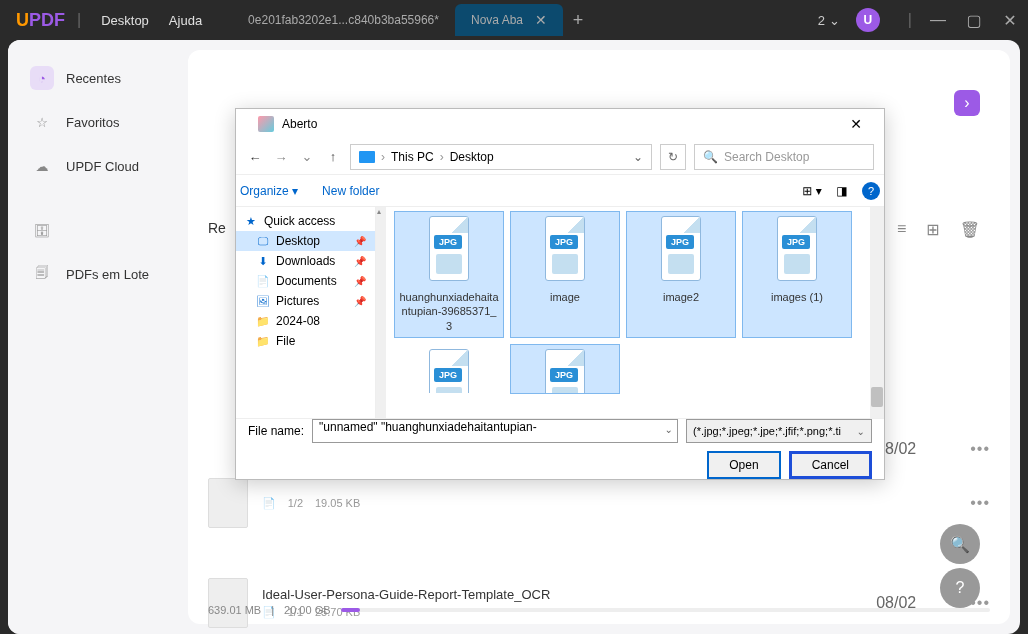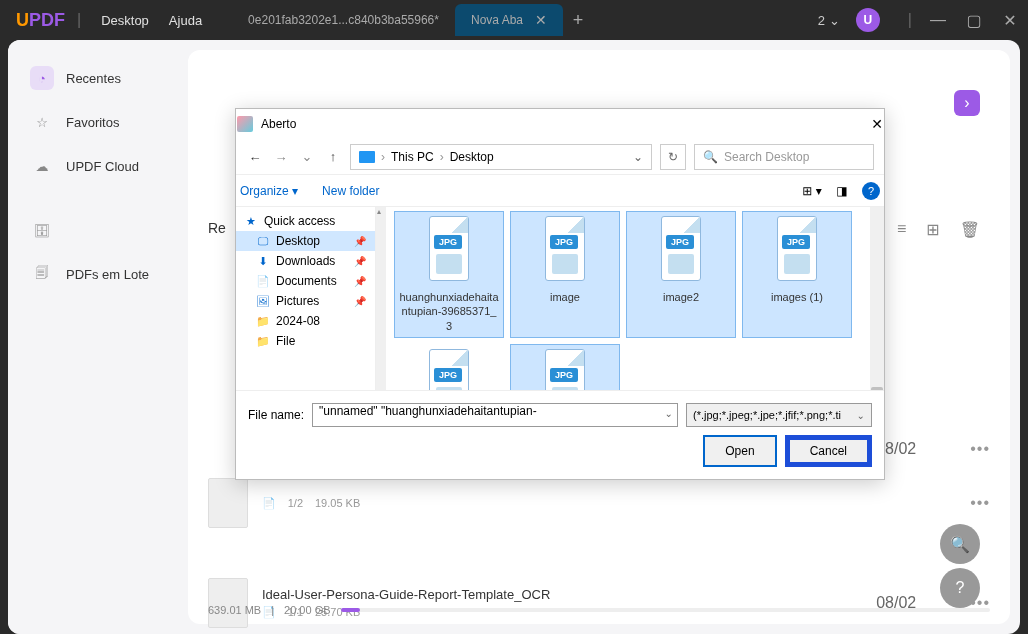--- a/index.html
+++ b/index.html
@@ -51,21 +51,21 @@
     .storage { position: absolute; bottom: 8px; left: 20px; right: 20px; display: flex; align-items: center; gap: 10px; font-size: 11px; color: #888; }
     .storage-bar { flex: 1; height: 4px; background: #eee; border-radius: 2px; position: relative; }
     .storage-fill { position: absolute; left: 0; top: 0; bottom: 0; width: 3%; background: #9c5ae6; border-radius: 2px; }
     
     
     .fab { position: absolute; right: 30px; bottom: 60px; width: 40px; height: 40px; border-radius: 50%; background: #999; display: flex; align-items: center; justify-content: center; color: white; cursor: pointer; }
     .fab2 { bottom: 16px; }
     
     
     .dialog { position: absolute; left: 235px; top: 108px; width: 650px; height: 372px; background: white; border: 1px solid #bbb; box-shadow: 0 4px 20px rgba(0,0,0,0.2); display: flex; flex-direction: column; }
-    .dlg-title { height: 30px; display: flex; align-items: center; padding: 0 1px; font-size: 12px; }
+    .dlg-title { height: 30px; display: flex; align-items: center; padding: 0 22px; font-size: 12px; }
     .dlg-title-icon { width: 16px; height: 16px; background: linear-gradient(135deg,#f9a,#6cd); border-radius: 2px; margin-right: 8px; }
     .dlg-close { margin-left: auto; cursor: pointer; font-size: 14px; }
     .dlg-nav { height: 36px; display: flex; align-items: center; padding: 0 10px; gap: 8px; border-bottom: 1px solid #eee; }
     .dlg-nav-btn { color: #888; cursor: pointer; width: 18px; text-align: center; font-size: 13px; }
     .dlg-nav-btn.enabled { color: #333; }
     .dlg-path { display: flex; align-items: center; border: 1px solid #ccc; height: 26px; padding: 0 8px; flex: 1; font-size: 12px; gap: 6px; }
     .dlg-path-icon { width: 16px; height: 12px; background: #2196f3; border-radius: 1px; }
     .dlg-path-sep { color: #999; }
     .dlg-path-chev { margin-left: auto; color: #666; }
     .dlg-refresh { width: 26px; height: 26px; border: 1px solid #ccc; display: flex; align-items: center; justify-content: center; cursor: pointer; color: #666; font-size: 12px; }
@@ -97,28 +97,28 @@
     .file-grid { display: flex; flex-wrap: wrap; gap: 6px; }
     .file-tile { width: 110px; text-align: center; cursor: pointer; padding: 4px; border: 1px solid transparent; }
     .file-tile.selected { background: #cce5ff; border: 1px solid #7fb8ee; }
     .file-tile-icon { width: 70px; height: 70px; margin: 0 auto 4px; position: relative; }
     .jpg-icon { width: 40px; height: 65px; margin: 0 auto; background: white; border: 1px solid #8fb8de; border-radius: 3px; position: relative; }
     .jpg-icon::before { content: ''; position: absolute; top: 0; right: 0; width: 16px; height: 16px; background: linear-gradient(135deg, transparent 48%, #c4dff0 50%); }
     .jpg-label { position: absolute; top: 18px; left: 4px; background: #2a8fd6; color: white; font-size: 9px; font-weight: bold; padding: 2px 5px; border-radius: 2px; }
     .jpg-shape { position: absolute; bottom: 6px; left: 6px; right: 6px; height: 20px; background: #c4dff0; border-radius: 2px; }
     .file-tile-name { font-size: 11px; color: #333; line-height: 1.3; word-break: break-all; }
     
-    .dlg-footer { padding: 12px 12px; display: flex; flex-direction: column; gap: 8px; border-top: 1px solid #eee; }
+    .dlg-footer { padding: 0 12px; display: flex; flex-direction: column; gap: 8px; border-top: 1px solid #eee; }
     .dlg-fn-row { display: flex; align-items: center; gap: 8px; font-size: 12px; }
     .dlg-fn-input { flex: 1; border: 1px solid #999; height: 24px; padding: 0 6px; font-size: 12px; position: relative; }
     .dlg-fn-chev { position: absolute; right: 4px; top: 4px; color: #666; font-size: 10px; }
     .dlg-filter { width: 186px; border: 1px solid #999; background: #f0f0f0; height: 24px; padding: 0 6px; font-size: 11px; display: flex; align-items: center; white-space: nowrap; overflow: hidden; }
     .dlg-filter-chev { margin-left: auto; color: #666; font-size: 10px; }
     .dlg-btn-row { display: flex; justify-content: flex-end; gap: 8px; }
-    .dlg-btn { padding: 4px 20px; font-size: 12px; border: 5px solid #1d4ed8; background: #f0f0f0; cursor: pointer; }
+    .dlg-btn { padding: 4px 20px; font-size: 12px; border: 3px solid #1d4ed8; background: #f0f0f0; cursor: pointer; }
     .dlg-btn.primary { border: 2px solid #0066cc; }
   </style>
 </head>
 <body>
 
 <div class="titlebar">
   <span class="logo">
     <span class="logo-u">U</span><span class="logo-pdf">PDF</span>
   </span>
   <span class="logo-sep">|</span>

